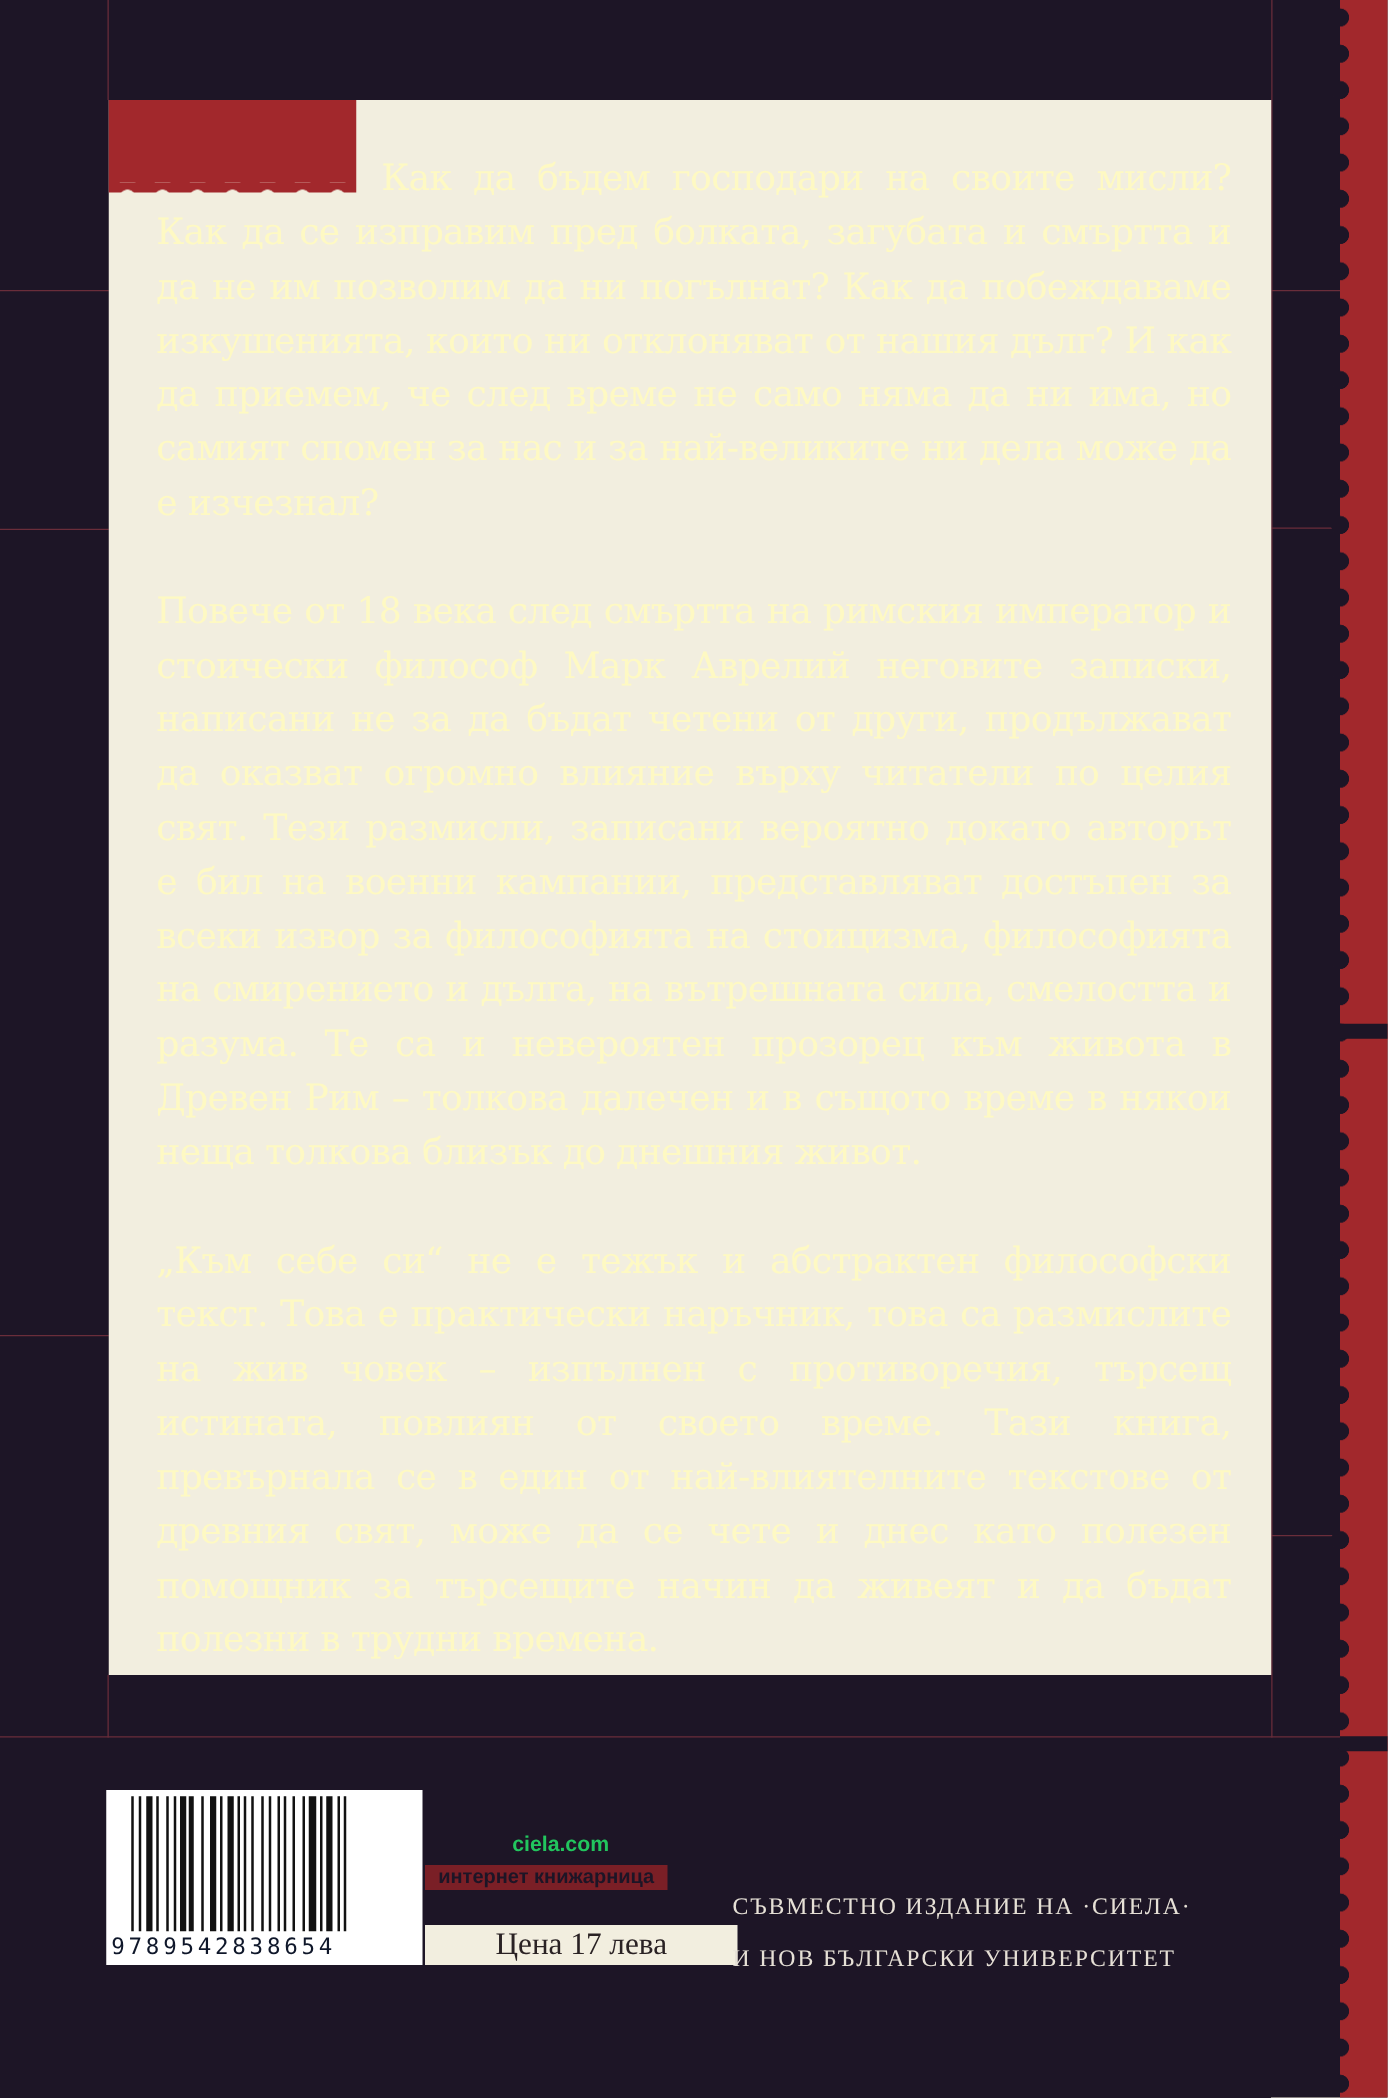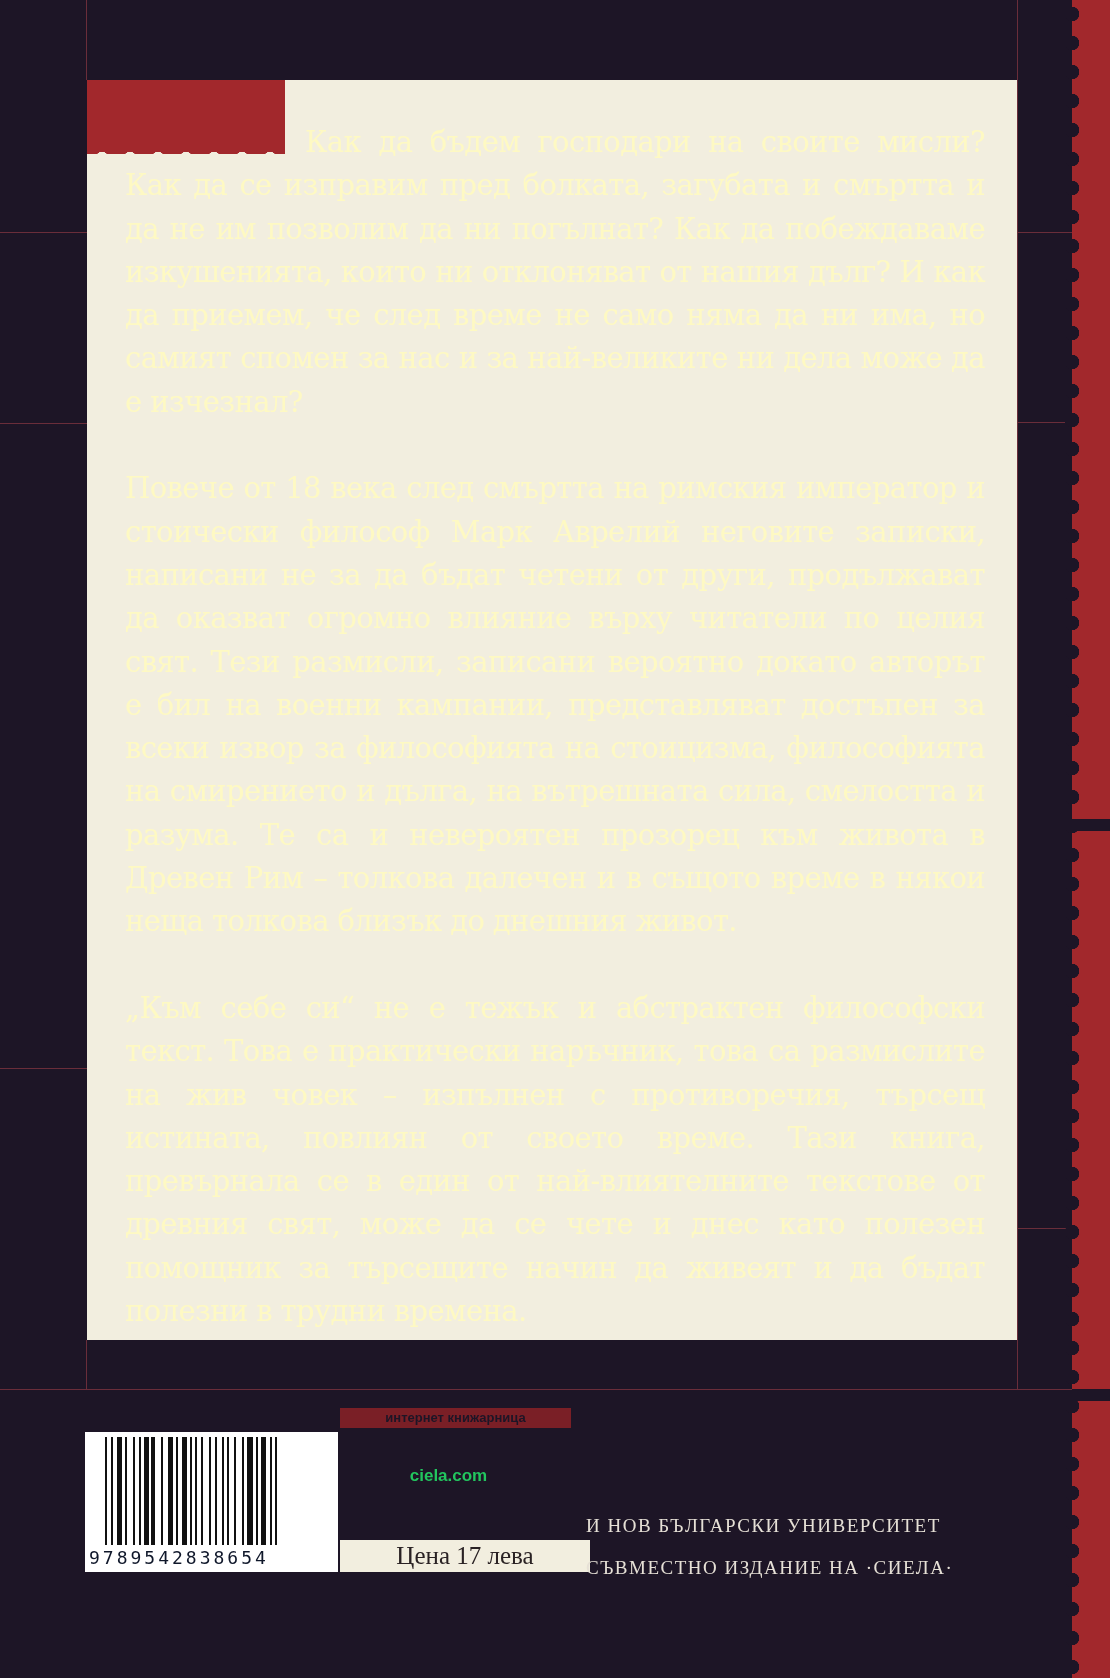--- a/index.html
+++ b/index.html
@@ -17,22 +17,22 @@
     background-image:radial-gradient(circle at 15px 12px,#f2eedf 6px,transparent 6.5px);
     background-size:28px 12px;background-repeat:repeat-x;}
   .body-text{position:absolute;left:125px;width:860px;top:121px;color:#fef9c3;
     font-size:29px;line-height:43.3px;text-align:justify;font-family:"DejaVu Serif",serif;letter-spacing:-0.6px;}
   .body-text p{margin:0 0 43.3px 0;}
   .body-text p.first{text-indent:180px;}
   .barcode{position:absolute;left:85px;top:1432px;width:253px;height:140px;background:#fff;}
   .bars{position:absolute;left:20px;top:5px;width:225px;height:108px;display:flex;align-items:stretch;gap:0;}
   .bars span{display:block;background:#111;height:100%;}
   .isbn{position:absolute;left:4px;bottom:2px;width:245px;font-family:"DejaVu Sans Mono",monospace;font-size:18px;letter-spacing:3px;color:#0f172a;background:#fff;line-height:24px;}
-  .shop-label{position:absolute;left:340px;top:1408px;width:231px;height:20px;background:#7a1f26;color:#1d1526;
-    font-family:"Liberation Sans",sans-serif;font-weight:bold;font-size:13px;line-height:20px;text-align:center;}
+  .shop-label{position:absolute;left:340px;top:1492px;width:194px;height:20px;background:#7a1f26;color:#1d1526;
+    font-family:"Liberation Sans",sans-serif;font-weight:bold;font-size:16px;line-height:20px;text-align:center;}
   .shop-url{position:absolute;left:340px;top:1466px;width:217px;text-align:center;color:#22c55e;
     font-family:"Liberation Sans",sans-serif;font-weight:bold;font-size:17px;}
   .price{position:absolute;left:340px;top:1540px;width:250px;height:32px;background:#f2eedf;color:#2a2224;
     font-family:"Liberation Serif",serif;font-size:25px;line-height:32px;text-align:center;}
   .publisher{position:absolute;left:586px;top:1505px;width:460px;color:#e6e0d6;font-family:"Liberation Serif",serif;
     font-size:19px;letter-spacing:1.5px;line-height:42px;}
 </style>
 </head>
 <body>
 
@@ -92,15 +92,15 @@
       <span style="width:2px;margin-right:0"></span>
   </div>
   <div class="isbn">9789542838654</div>
 </div>
 
 <div class="shop-label">интернет книжарница</div>
 <div class="shop-url">ciela.com</div>
 <div class="price">Цена 17 лева</div>
 
 <div class="publisher">
+  <div>СЪВМЕСТНО ИЗДАНИЕ НА ·СИЕЛА·</div>
   <div>И НОВ БЪЛГАРСКИ УНИВЕРСИТЕТ</div>
-  <div>СЪВМЕСТНО ИЗДАНИЕ НА ·СИЕЛА·</div>
 </div>
 
 </body></html>

